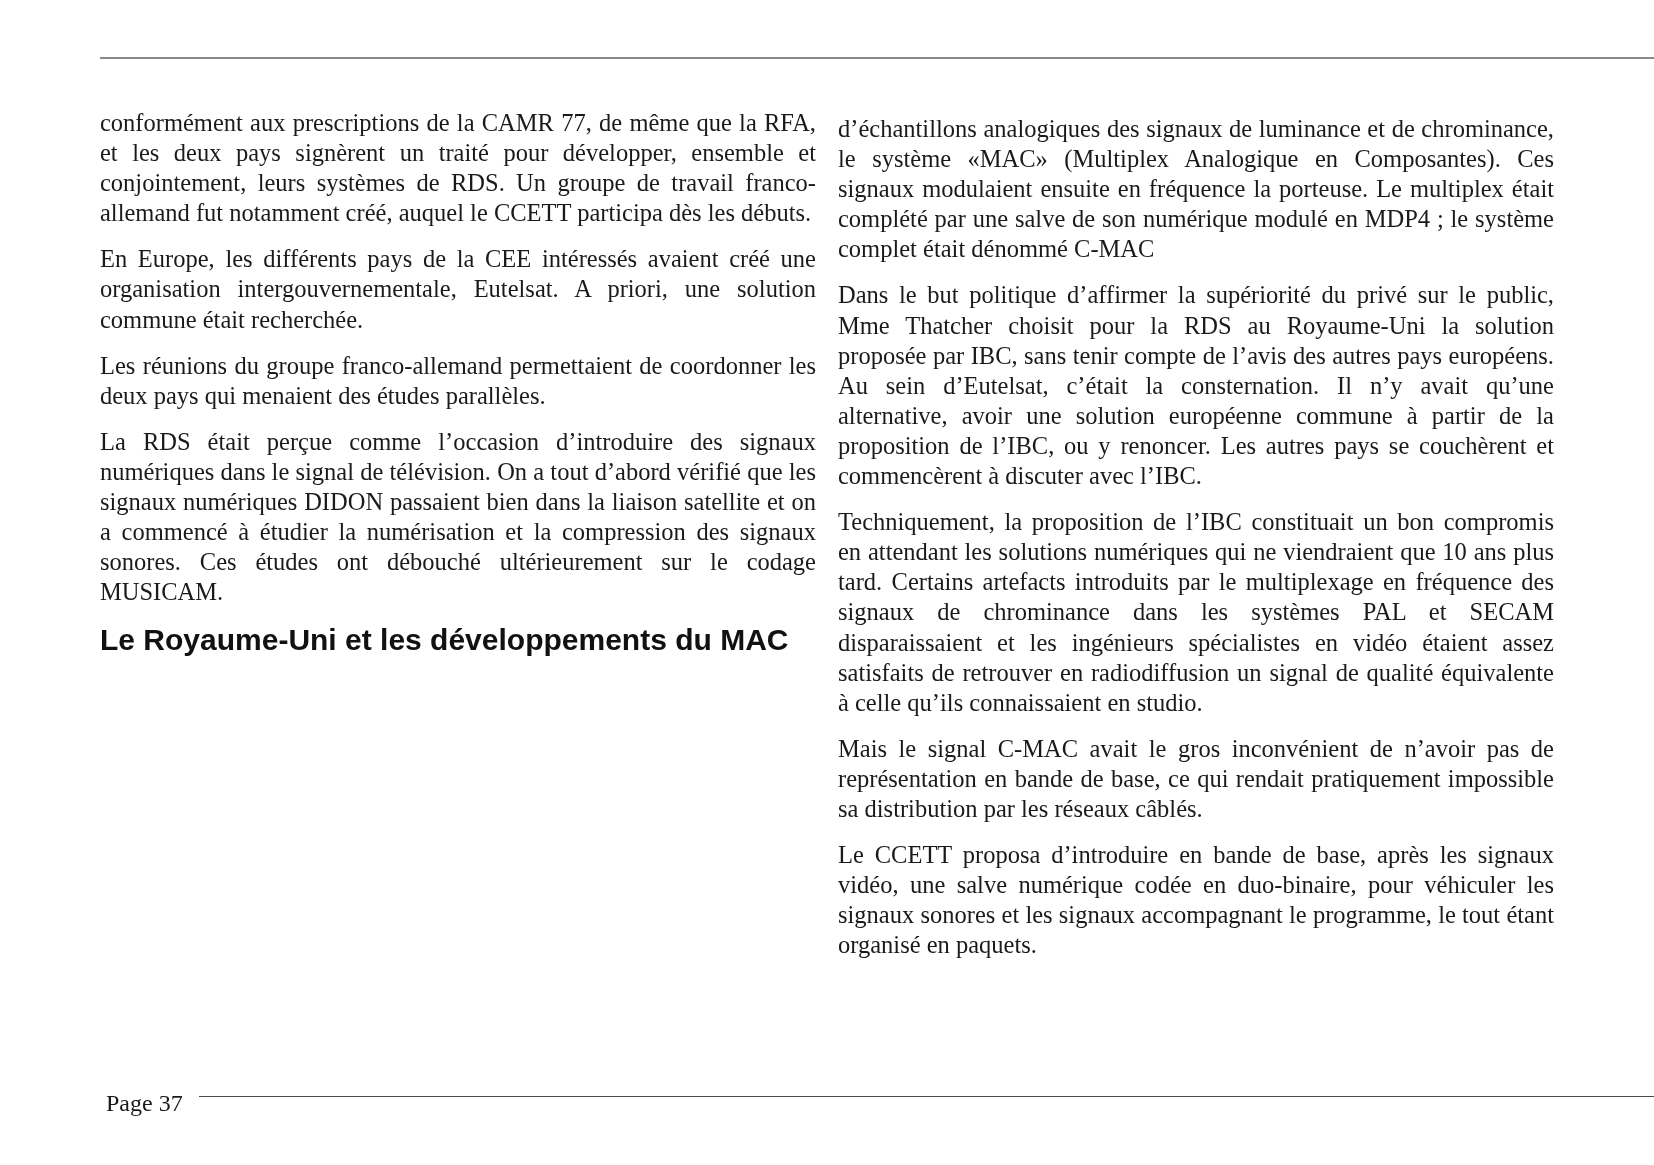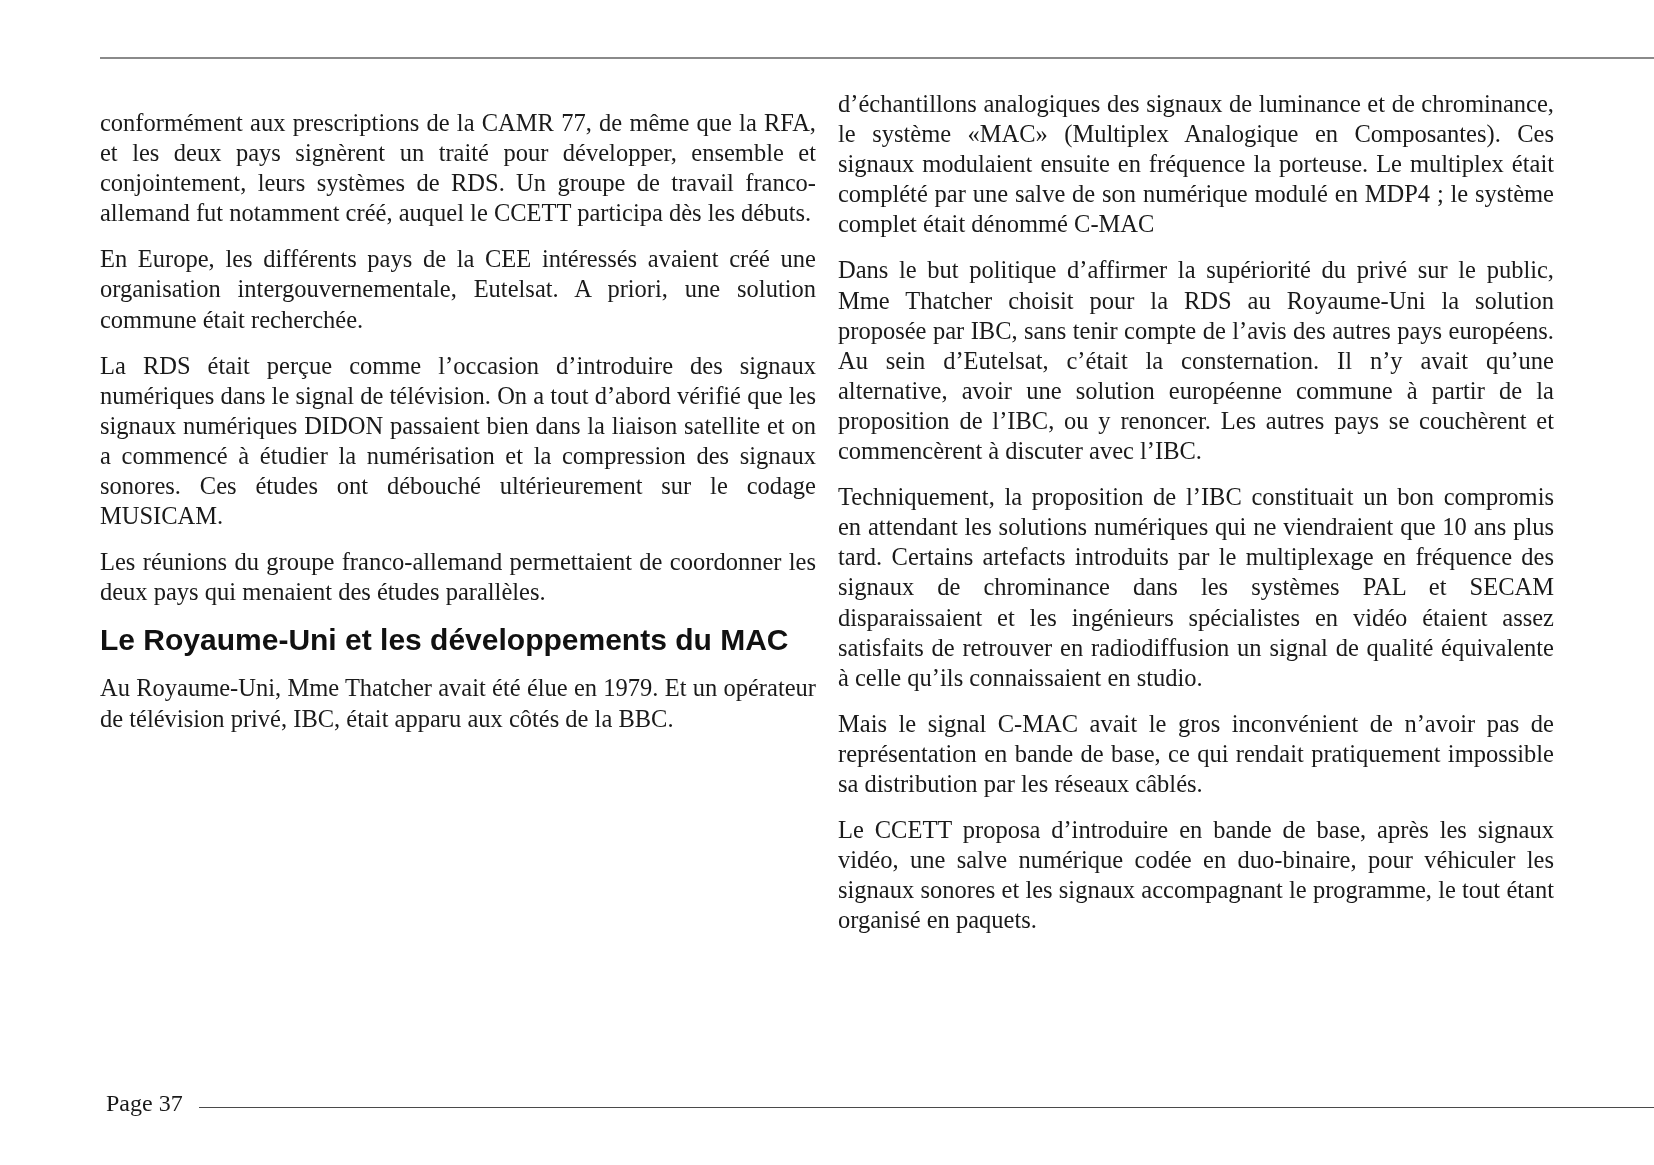--- a/index.html
+++ b/index.html
@@ -26,41 +26,41 @@
     .column {
       position: absolute;
       top: 92px;
       width: 716px;
       font-size: 24.5px;
       line-height: 30.1px;
       text-align: justify;
       hyphens: none;
     }
     .col-left { left: 100px; }
-    .col-right { left: 838px; top: 73px; }
+    .col-right { left: 838px; top: 98px; }
     .column p {
       margin: 16px 0 16px 0;
     }
     .column h2 {
       font-family: Liberation Sans, sans-serif;
       font-weight: bold;
       font-size: 30px;
       line-height: 34px;
       margin: 4px 0 14px 0;
       text-align: left;
       color: #111111;
     }
     .footer {
       position: absolute;
       left: 106px;
       top: 1088px;
       right: 0;
       height: 30px;
       display: flex;
-      align-items: center;
+      align-items: flex-start;
     }
     .page-number {
       font-size: 24px;
       line-height: 30px;
       color: #1a1a1a;
       white-space: nowrap;
     }
     .footer-rule {
       flex: 1;
       margin-left: 16px;
@@ -70,24 +70,23 @@
     }
   </style>
 </head>
 <body>
 
 <div class="top-rule"></div>
 
 <div class="column col-left">
   <p>conformément aux prescriptions de la CAMR 77, de même que la RFA, et les deux pays signèrent un traité pour développer, ensemble et conjointement, leurs systèmes de RDS. Un groupe de travail franco-allemand fut notamment créé, auquel le CCETT participa dès les débuts.</p>
   <p>En Europe, les différents pays de la CEE intéressés avaient créé une organisation intergouvernementale, Eutelsat. A priori, une solution commune était recherchée.</p>
+  <p>Les réunions du groupe franco-allemand permettaient de coordonner les deux pays qui menaient des études parallèles.</p>
   <p>La RDS était perçue comme l’occasion d’introduire des signaux numériques dans le signal de télévision. On a tout d’abord vérifié que les signaux numériques DIDON passaient bien dans la liaison satellite et on a commencé à étudier la numérisation et la compression des signaux sonores. Ces études ont débouché ultérieurement sur le codage MUSICAM.</p>
-  <p>Les réunions du groupe franco-allemand permettaient de coordonner les deux pays qui menaient des études parallèles.</p>
   <h2>Le Royaume-Uni et les développements du MAC</h2>
-  <p>Au Royaume-Uni, Mme Thatcher avait été élue en 1979. Et un opérateur de télévision privé, IBC, était apparu aux côtés de la BBC.</p>
 </div>
 
 <div class="column col-right">
   <p>d’échantillons analogiques des signaux de luminance et de chrominance, le système «MAC» (Multiplex Analogique en Composantes). Ces signaux modulaient ensuite en fréquence la porteuse. Le multiplex était complété par une salve de son numérique modulé en MDP4 ; le système complet était dénommé C-MAC</p>
   <p>Dans le but politique d’affirmer la supériorité du privé sur le public, Mme Thatcher choisit pour la RDS au Royaume-Uni la solution proposée par IBC, sans tenir compte de l’avis des autres pays européens. Au sein d’Eutelsat, c’était la consternation. Il n’y avait qu’une alternative, avoir une solution européenne commune à partir de la proposition de l’IBC, ou y renoncer. Les autres pays se couchèrent et commencèrent à discuter avec l’IBC.</p>
   <p>Techniquement, la proposition de l’IBC constituait un bon compromis en attendant les solutions numériques qui ne viendraient que 10 ans plus tard. Certains artefacts introduits par le multiplexage en fréquence des signaux de chrominance dans les systèmes PAL et SECAM disparaissaient et les ingénieurs spécialistes en vidéo étaient assez satisfaits de retrouver en radiodiffusion un signal de qualité équivalente à celle qu’ils connaissaient en studio.</p>
   <p>Mais le signal C-MAC avait le gros inconvénient de n’avoir pas de représentation en bande de base, ce qui rendait pratiquement impossible sa distribution par les réseaux câblés.</p>
   <p>Le CCETT proposa d’introduire en bande de base, après les signaux vidéo, une salve numérique codée en duo-binaire, pour véhiculer les signaux sonores et les signaux accompagnant le programme, le tout étant organisé en paquets.</p>
 </div>
 

